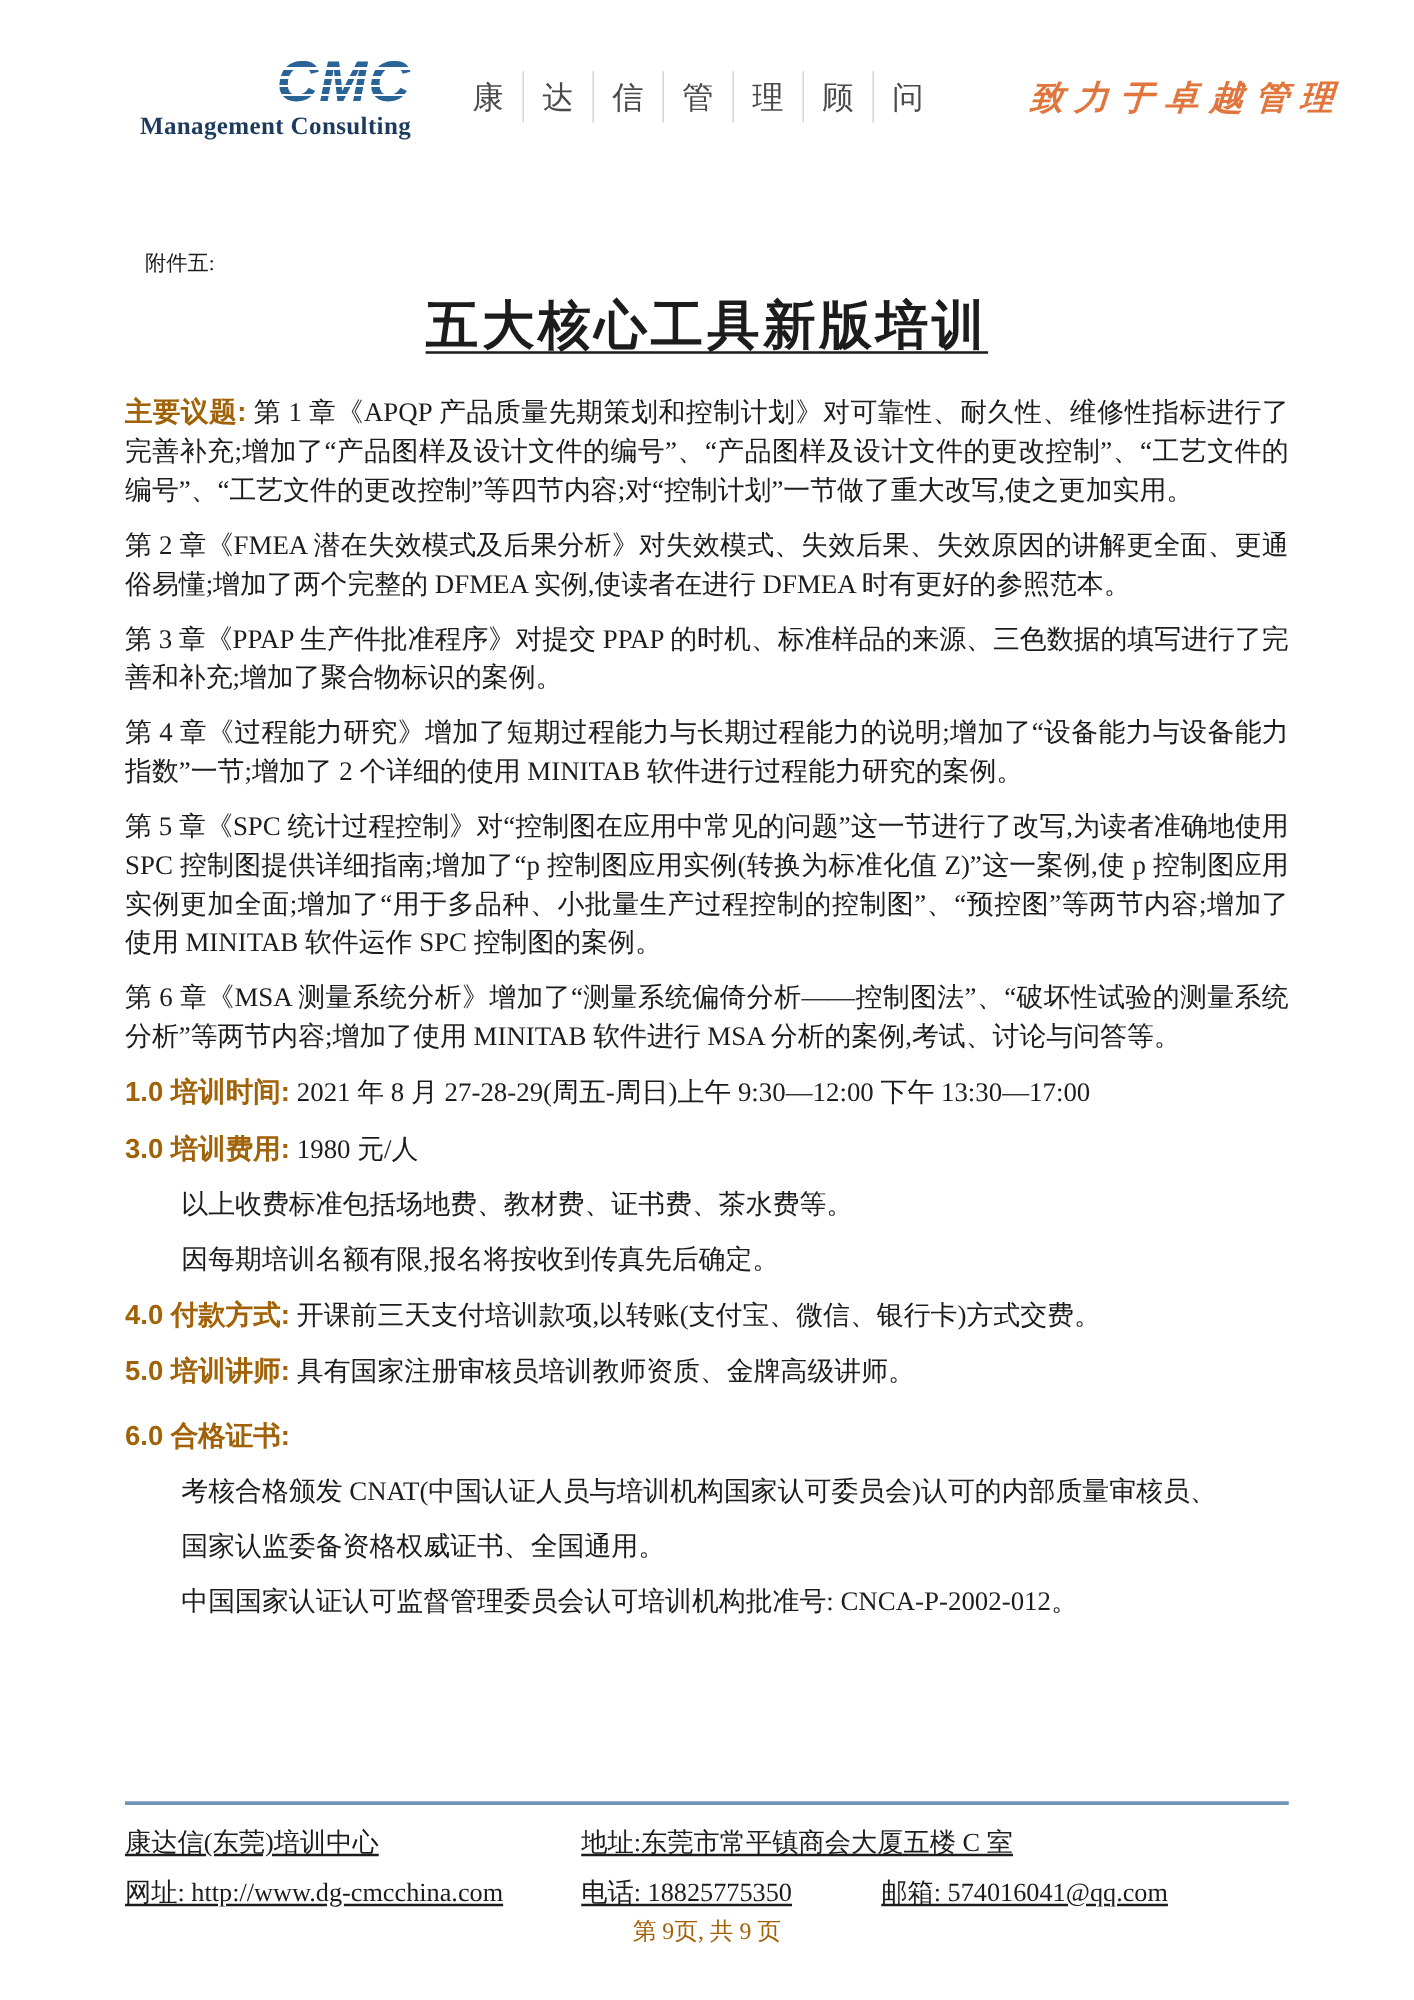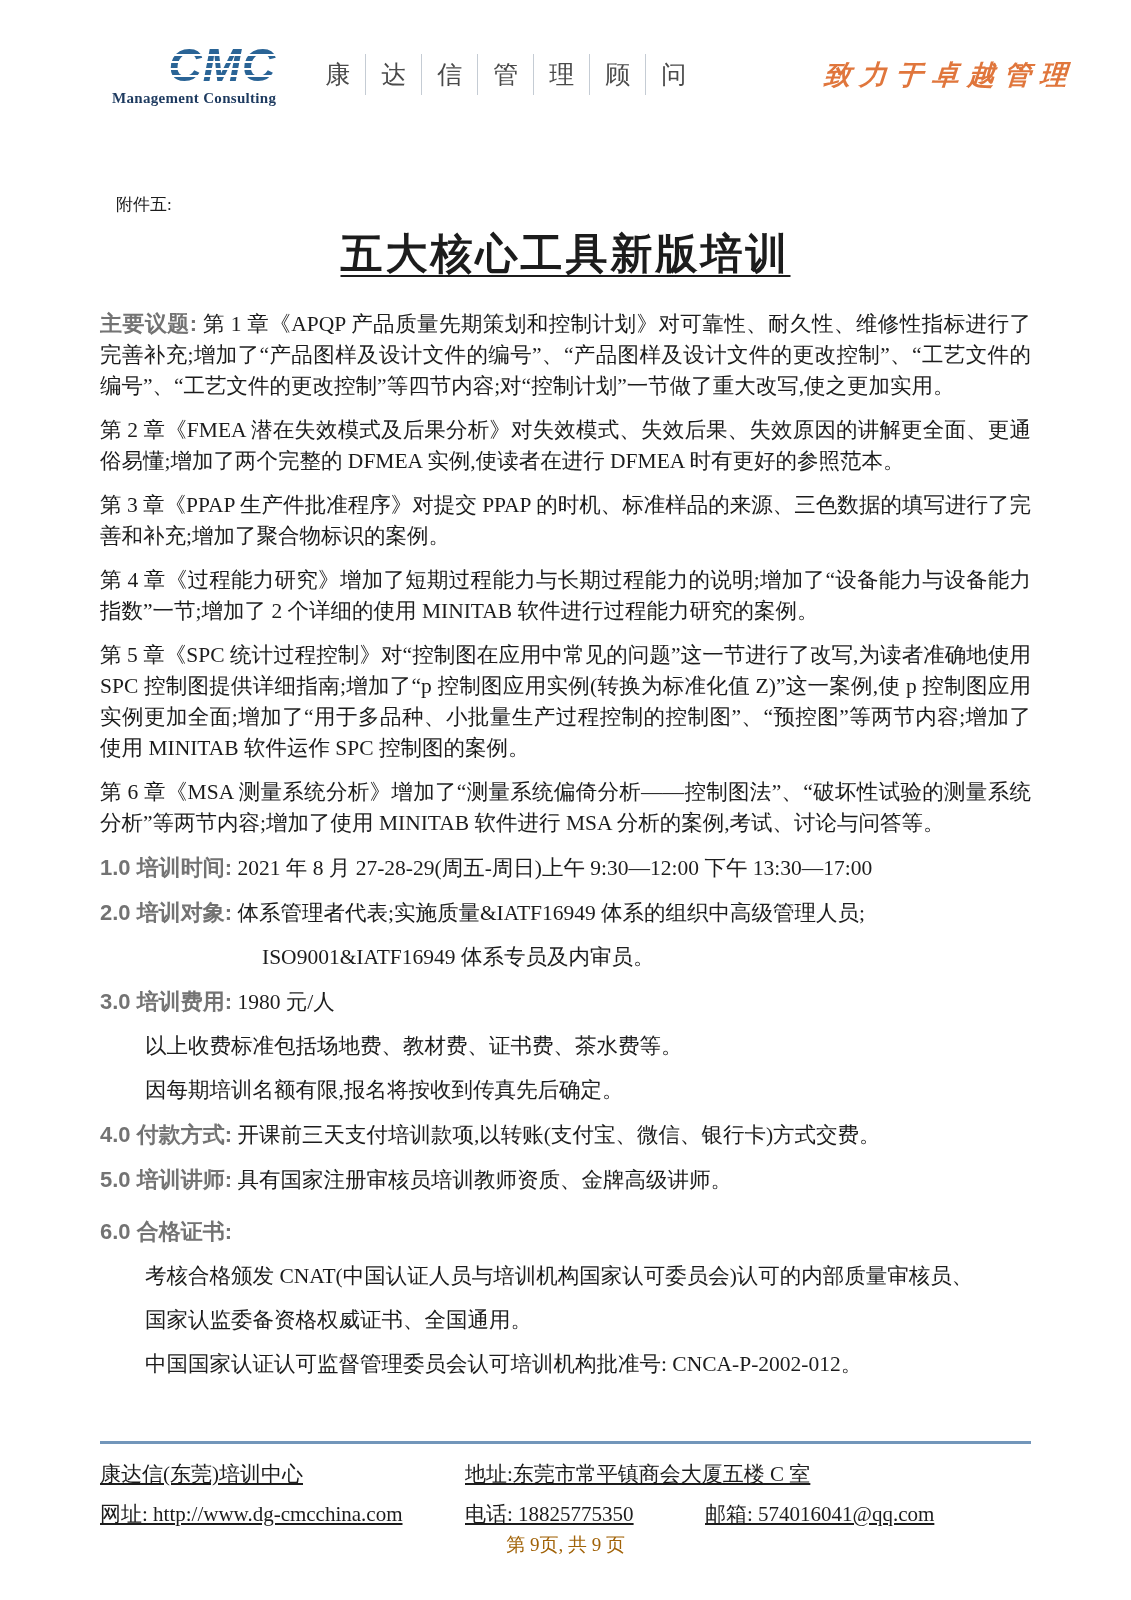--- a/index.html
+++ b/index.html
@@ -26,21 +26,21 @@
     font-size:46px; line-height:1;
     color:#2a6496; letter-spacing:1px;
   }
   .cmc-logo::after {
     content:""; position:absolute; inset:0;
     background:repeating-linear-gradient(180deg, transparent 0 5px, #ffffff 5px 7px);
     pointer-events:none;
   }
   .logo-sub {
     font-family:"Liberation Serif","DejaVu Serif",serif;
-    font-weight:700; font-size:15px; color:#1d3a5f;
+    font-weight:700; font-size:20px; color:#1d3a5f;
     margin-top:2px; letter-spacing:0.3px;
   }
   .brand-chars { display:flex; margin-left:34px; align-items:center; }
   .brand-char {
     font-size:25px; color:#4a4a4a;
     padding:4px 15px;
     border-right:1px solid #c5ccd4;
   }
   .brand-char:last-child { border-right:none; }
   .slogan {
@@ -63,21 +63,21 @@
     text-underline-offset:7px;
     margin-bottom:26px;
   }
   .para {
     font-size:21.5px; line-height:31px;
     text-align:justify;
     margin-bottom:13px;
   }
   .blabel {
     font-family:"Liberation Sans","DejaVu Sans",sans-serif;
-    font-weight:700; font-size:22px; color:#737373;
+    font-weight:700; font-size:22px; color:#a16207;
   }
   .section { font-size:21.5px; line-height:31px; margin-bottom:13px; }
   .section .sub-line { margin-top:13px; }
   .indent-lg { padding-left:162px; }
   .indent-sm { padding-left:45px; }
   .gap-top { margin-top:20px; }
   
   .footer {
     position:absolute; left:100px; right:100px; top:1441px;
     border-top:3px solid #7296ba;
@@ -123,25 +123,20 @@
     <p class="para">第 3 章《PPAP 生产件批准程序》对提交 PPAP 的时机、标准样品的来源、三色数据的填写进行了完善和补充;增加了聚合物标识的案例。</p>
     <p class="para">第 4 章《过程能力研究》增加了短期过程能力与长期过程能力的说明;增加了“设备能力与设备能力指数”一节;增加了 2 个详细的使用 MINITAB 软件进行过程能力研究的案例。</p>
     <p class="para">第 5 章《SPC 统计过程控制》对“控制图在应用中常见的问题”这一节进行了改写,为读者准确地使用 SPC 控制图提供详细指南;增加了“p 控制图应用实例(转换为标准化值 Z)”这一案例,使 p 控制图应用实例更加全面;增加了“用于多品种、小批量生产过程控制的控制图”、“预控图”等两节内容;增加了使用 MINITAB 软件运作 SPC 控制图的案例。</p>
     <p class="para">第 6 章《MSA 测量系统分析》增加了“测量系统偏倚分析——控制图法”、“破坏性试验的测量系统分析”等两节内容;增加了使用 MINITAB 软件进行 MSA 分析的案例,考试、讨论与问答等。</p>
 
     <div class="section">
       <span class="blabel">1.0 培训时间:</span>
       <span>2021 年 8 月 27-28-29(周五-周日)上午 9:30—12:00  下午 13:30—17:00</span>
     </div>
 
-    <div class="section">
-      <span class="blabel">2.0 培训对象:</span>
-      <span>体系管理者代表;实施质量&amp;IATF16949 体系的组织中高级管理人员;</span>
-      <div class="sub-line indent-lg">ISO9001&amp;IATF16949 体系专员及内审员。</div>
-    </div>
 
     <div class="section">
       <span class="blabel">3.0 培训费用:</span>
       <span>1980 元/人</span>
       <div class="sub-line indent-sm">以上收费标准包括场地费、教材费、证书费、茶水费等。</div>
       <div class="sub-line indent-sm">因每期培训名额有限,报名将按收到传真先后确定。</div>
     </div>
 
     <div class="section">
       <span class="blabel">4.0 付款方式:</span>

